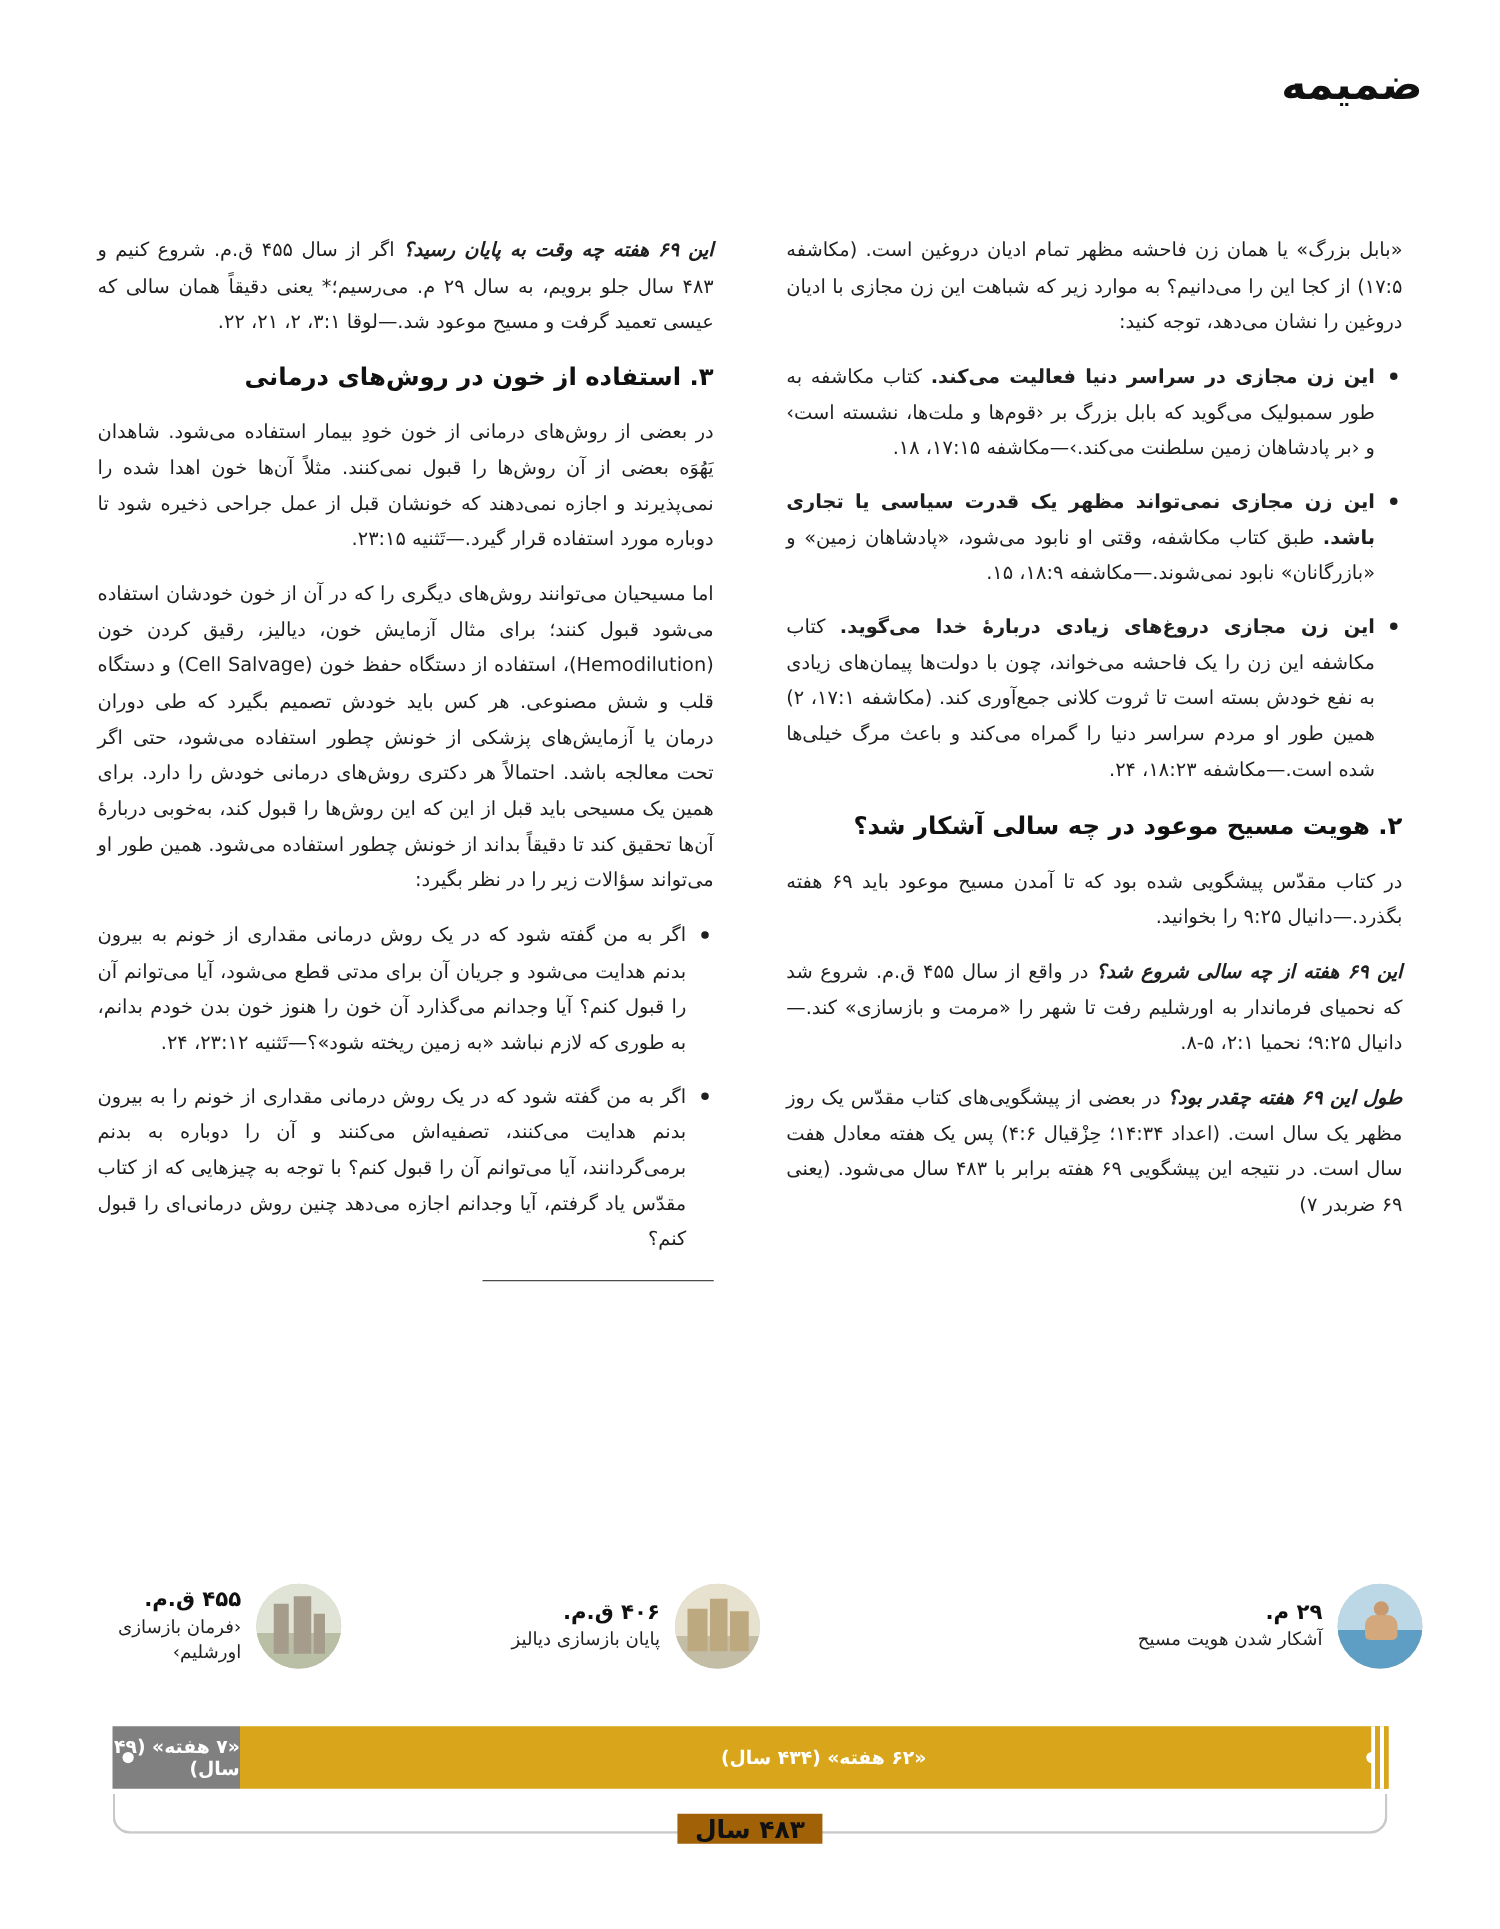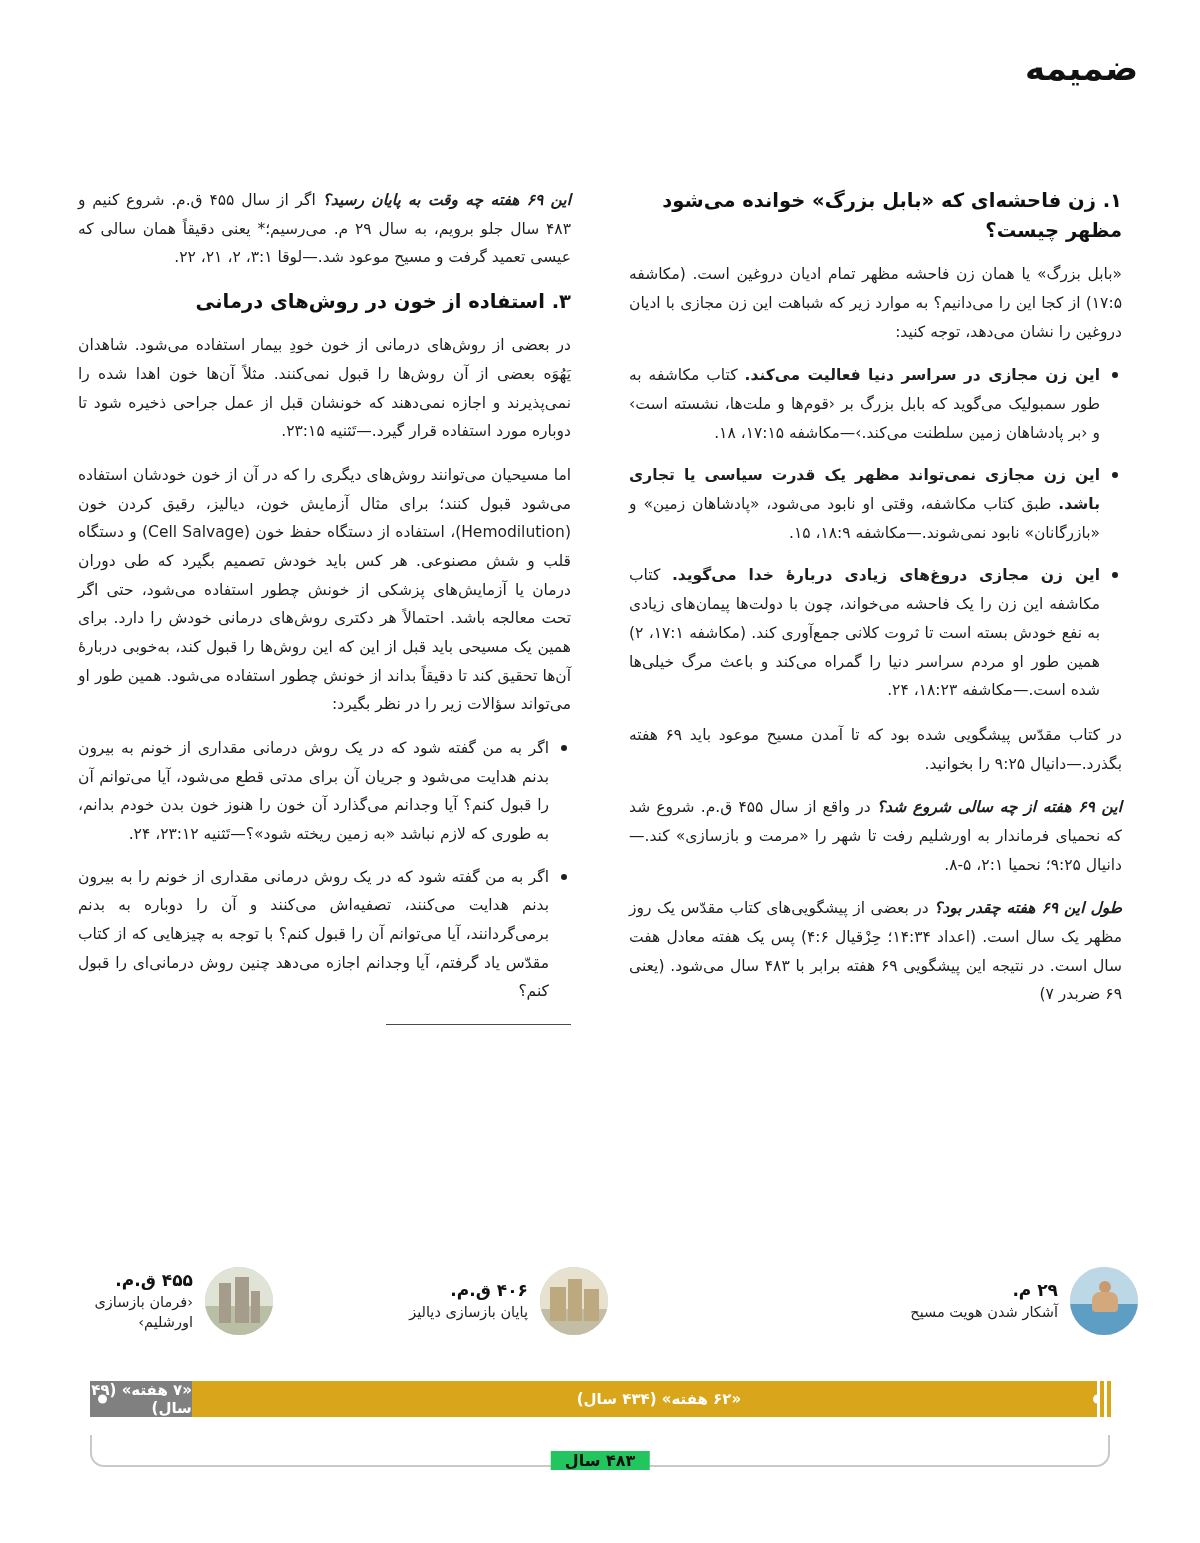--- a/index.html
+++ b/index.html
@@ -142,21 +142,21 @@
   .tl-bars {
     position: absolute;
     left: 28px;
     right: 28px;
     top: 118px;
     height: 46px;
     display: flex;
     flex-direction: row;
   }
   .bar {
-    height: 36px;
+    height: 50px;
     display: flex;
     align-items: center;
     justify-content: center;
     color: #ffffff;
     font-size: 15px;
     font-weight: bold;
     position: relative;
   }
   .bar.gold {
     background: #d9a61b;
@@ -200,23 +200,23 @@
     height: 30px;
     border: 2px solid #c9c9c9;
     border-top: none;
     border-radius: 0 0 14px 14px;
   }
   .tl-total .total-label {
     position: absolute;
     top: 16px;
     left: 50%;
     transform: translateX(-50%);
-    background: #22c55e;
+    background: #a16207;
     padding: 0 14px;
-    font-size: 16px;
+    font-size: 20px;
     font-weight: bold;
     color: #111;
   }
   
   .ill-ruins {
     position: absolute; inset: 0;
     background: linear-gradient(#dfe4d6 0 58%, #b9bfa5 58% 100%);
   }
   .ill-ruins .p1, .ill-ruins .p2, .ill-ruins .p3 {
     position: absolute;
@@ -253,29 +253,29 @@
 <body>
 
 <div class="page">
 
   <div class="page-title">ضمیمه</div>
 
   <div class="cols">
 
     <div class="col">
 
-      <h2 class="section-head">۱.  زن فاحشه‌ای که «بابل بزرگ» خوانده می‌شود مظهر چیست؟</h2>
       <p class="body">«بابل بزرگ» یا همان زن فاحشه مظهر تمام ادیان دروغین است. (مکاشفه ۱۷:۵) از کجا این را می‌دانیم؟ به موارد زیر که شباهت این زن مجازی با ادیان دروغین را نشان می‌دهد، توجه کنید:</p>
 
       <ul class="bullets">
         <li><b>این زن مجازی در سراسر دنیا فعالیت می‌کند.</b><span> کتاب مکاشفه به طور سمبولیک می‌گوید که بابل بزرگ بر ‹قوم‌ها و ملت‌ها، نشسته است› و ‹بر پادشاهان زمین سلطنت می‌کند.›—مکاشفه ۱۷:۱۵، ۱۸.</span></li>
         <li><b>این زن مجازی نمی‌تواند مظهر یک قدرت سیاسی یا تجاری باشد.</b><span> طبق کتاب مکاشفه، وقتی او نابود می‌شود، «پادشاهان زمین» و «بازرگانان» نابود نمی‌شوند.—مکاشفه ۱۸:۹، ۱۵.</span></li>
         <li><b>این زن مجازی دروغ‌های زیادی دربارهٔ خدا می‌گوید.</b><span> کتاب مکاشفه این زن را یک فاحشه می‌خواند، چون با دولت‌ها پیمان‌های زیادی به نفع خودش بسته است تا ثروت کلانی جمع‌آوری کند. (مکاشفه ۱۷:۱، ۲) همین طور او مردم سراسر دنیا را گمراه می‌کند و باعث مرگ خیلی‌ها شده است.—مکاشفه ۱۸:۲۳، ۲۴.</span></li>
       </ul>
 
+      <h2 class="section-head">۲.  هویت مسیح موعود در چه سالی آشکار شد؟</h2>
 
       <p class="body"><span>در کتاب مقدّس پیشگویی شده بود که تا آمدن مسیح موعود باید ۶۹ هفته بگذرد.—دانیال ۹:۲۵ را بخوانید.</span></p>
       <p class="body"><b class="q-bold">این ۶۹ هفته از چه سالی شروع شد؟</b><span> در واقع از سال ۴۵۵ ق.م. شروع شد که نحمیای فرماندار به اورشلیم رفت تا شهر را «مرمت و بازسازی» کند.—دانیال ۹:۲۵؛ نحمیا ۲:۱، ۵-۸.</span></p>
       <p class="body"><b class="q-bold">طول این ۶۹ هفته چقدر بود؟</b><span> در بعضی از پیشگویی‌های کتاب مقدّس یک روز مظهر یک سال است. (اعداد ۱۴:۳۴؛ حِزْقیال ۴:۶) پس یک هفته معادل هفت سال است. در نتیجه این پیشگویی ۶۹ هفته برابر با ۴۸۳ سال می‌شود. (یعنی ۶۹ ضربدر ۷)</span></p>
 
     </div>
 
     <div class="col">
 
       <p class="body"><b class="q-bold">این ۶۹ هفته چه وقت به پایان رسید؟</b><span> اگر از سال ۴۵۵ ق.م. شروع کنیم و ۴۸۳ سال جلو برویم، به سال ۲۹ م. می‌رسیم؛* یعنی دقیقاً همان سالی که عیسی تعمید گرفت و مسیح موعود شد.—لوقا ۳:۱، ۲، ۲۱، ۲۲.</span></p>

